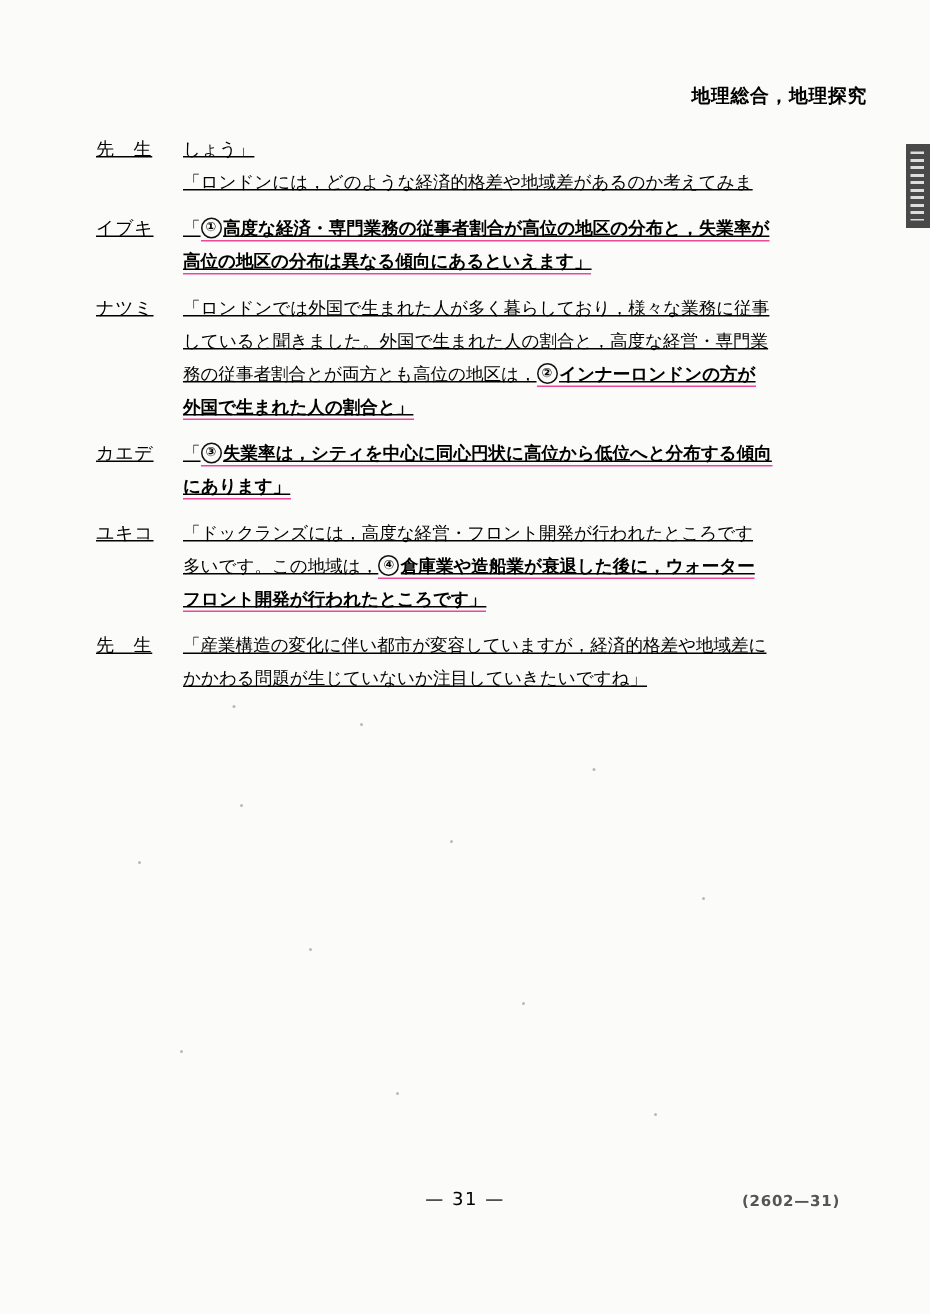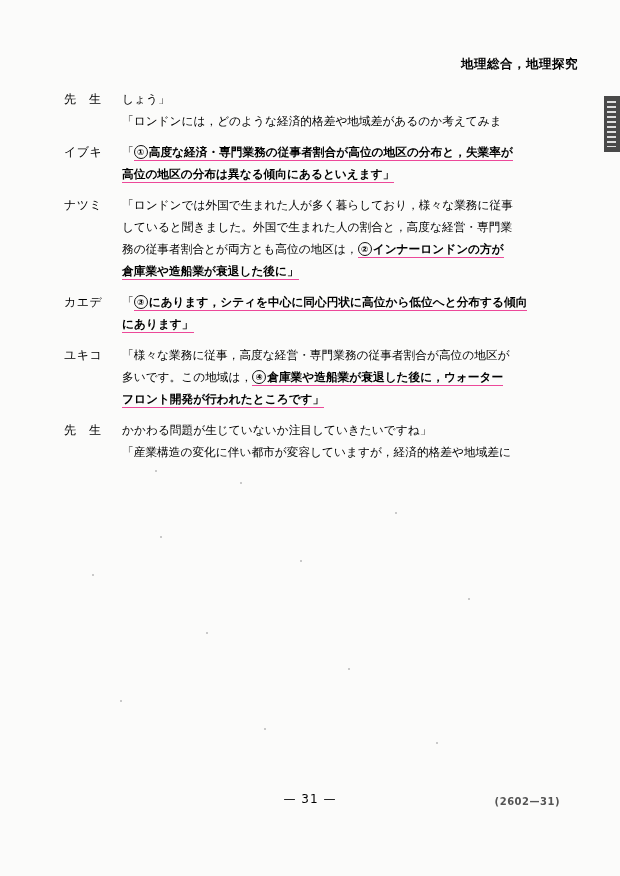--- a/index.html
+++ b/index.html
@@ -58,20 +58,21 @@
       #d8d8d8 0px, #d8d8d8 2px,
       #2b2b2b 2px, #2b2b2b 5px
     );
   }
 
   .dialogue {
     position: absolute;
     left: 64px;
     top: 88px;
     width: 500px;
+    text-decoration: underline;
   }
 
   .turn {
     display: flex;
     align-items: flex-start;
     margin-bottom: 9px;
   }
   .speaker {
     width: 58px;
     flex: 0 0 58px;
@@ -166,46 +167,46 @@
         <div class="line"><span class="u bold">高位の地区の分布は異なる傾向にあるといえます」</span></div>
       </div>
     </div>
 
     <div class="turn">
       <div class="speaker">ナツミ</div>
       <div class="lines">
         <div class="line"><span>「ロンドンでは外国で生まれた人が多く暮らしており，様々な業務に従事</span></div>
         <div class="line"><span>していると聞きました。外国で生まれた人の割合と，高度な経営・専門業</span></div>
         <div class="line"><span>務の従事者割合とが両方とも高位の地区は，</span><span class="u bold"><span class="circ">②</span><span>インナーロンドンの方が</span></span></div>
-        <div class="line"><span class="u bold">倉庫業や造船業が衰退した後に」</span></div>
+        <div class="line"><span class="u bold">外国で生まれた人の割合と」</span></div>
       </div>
     </div>
 
     <div class="turn">
       <div class="speaker">カエデ</div>
       <div class="lines">
-        <div class="line"><span>「</span><span class="u bold"><span class="circ">③</span><span>にあります，シティを中心に同心円状に高位から低位へと分布する傾向</span></span></div>
+        <div class="line"><span>「</span><span class="u bold"><span class="circ">③</span><span>失業率は，シティを中心に同心円状に高位から低位へと分布する傾向</span></span></div>
         <div class="line"><span class="u bold">にあります」</span></div>
       </div>
     </div>
 
     <div class="turn">
       <div class="speaker">ユキコ</div>
       <div class="lines">
-        <div class="line"><span>「様々な業務に従事，高度な経営・専門業務の従事者割合が高位の地区が</span></div>
+        <div class="line"><span>「ドックランズには，高度な経営・フロント開発が行われたところです</span></div>
         <div class="line"><span>多いです。この地域は，</span><span class="u bold"><span class="circ">④</span><span>倉庫業や造船業が衰退した後に，ウォーター</span></span></div>
         <div class="line"><span class="u bold">フロント開発が行われたところです」</span></div>
       </div>
     </div>
 
     <div class="turn">
       <div class="speaker">先　生</div>
       <div class="lines">
+        <div class="line"><span>「産業構造の変化に伴い都市が変容していますが，経済的格差や地域差に</span></div>
         <div class="line"><span>かかわる問題が生じていないか注目していきたいですね」</span></div>
-        <div class="line"><span>「産業構造の変化に伴い都市が変容していますが，経済的格差や地域差に</span></div>
       </div>
     </div>
 
   </div>
 
   <div class="footer-page">— 31 —</div>
   <div class="footer-code">(2602—31)</div>
 
   <div class="speck" style="left:155px; top:470px; width:2px; height:2px;"></div>
   <div class="speck" style="left:240px; top:482px; width:2px; height:2px;"></div>

